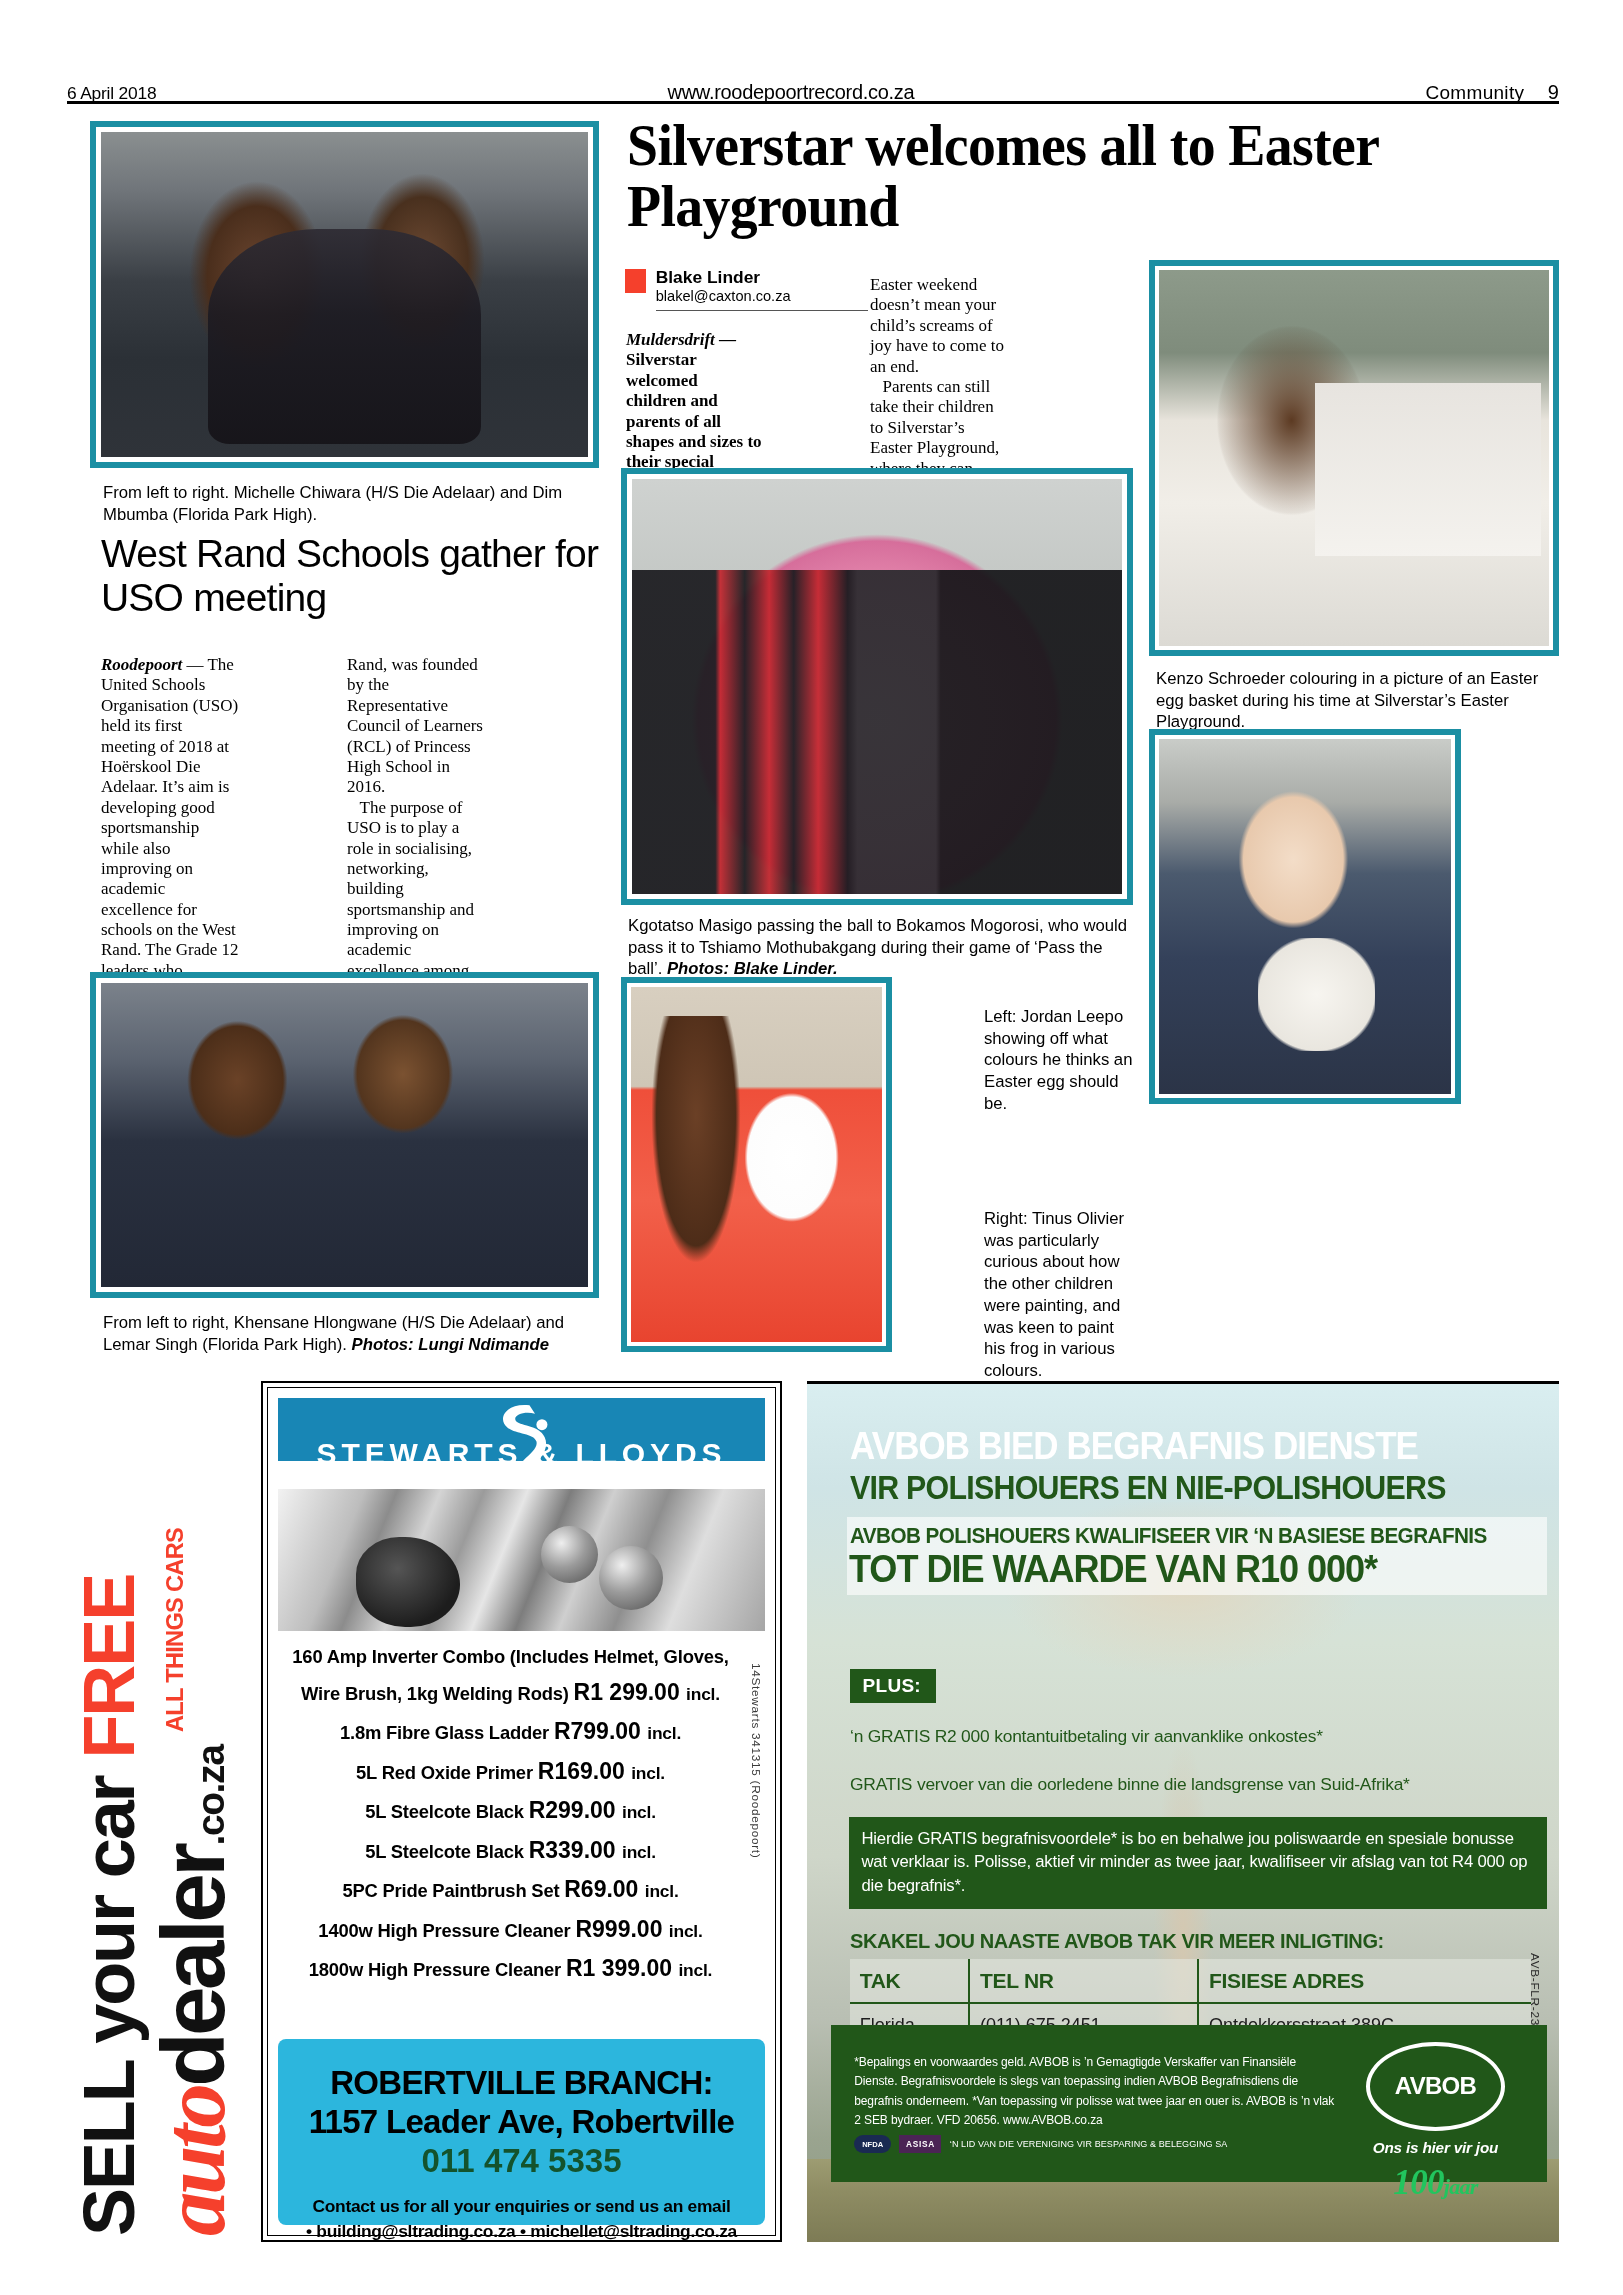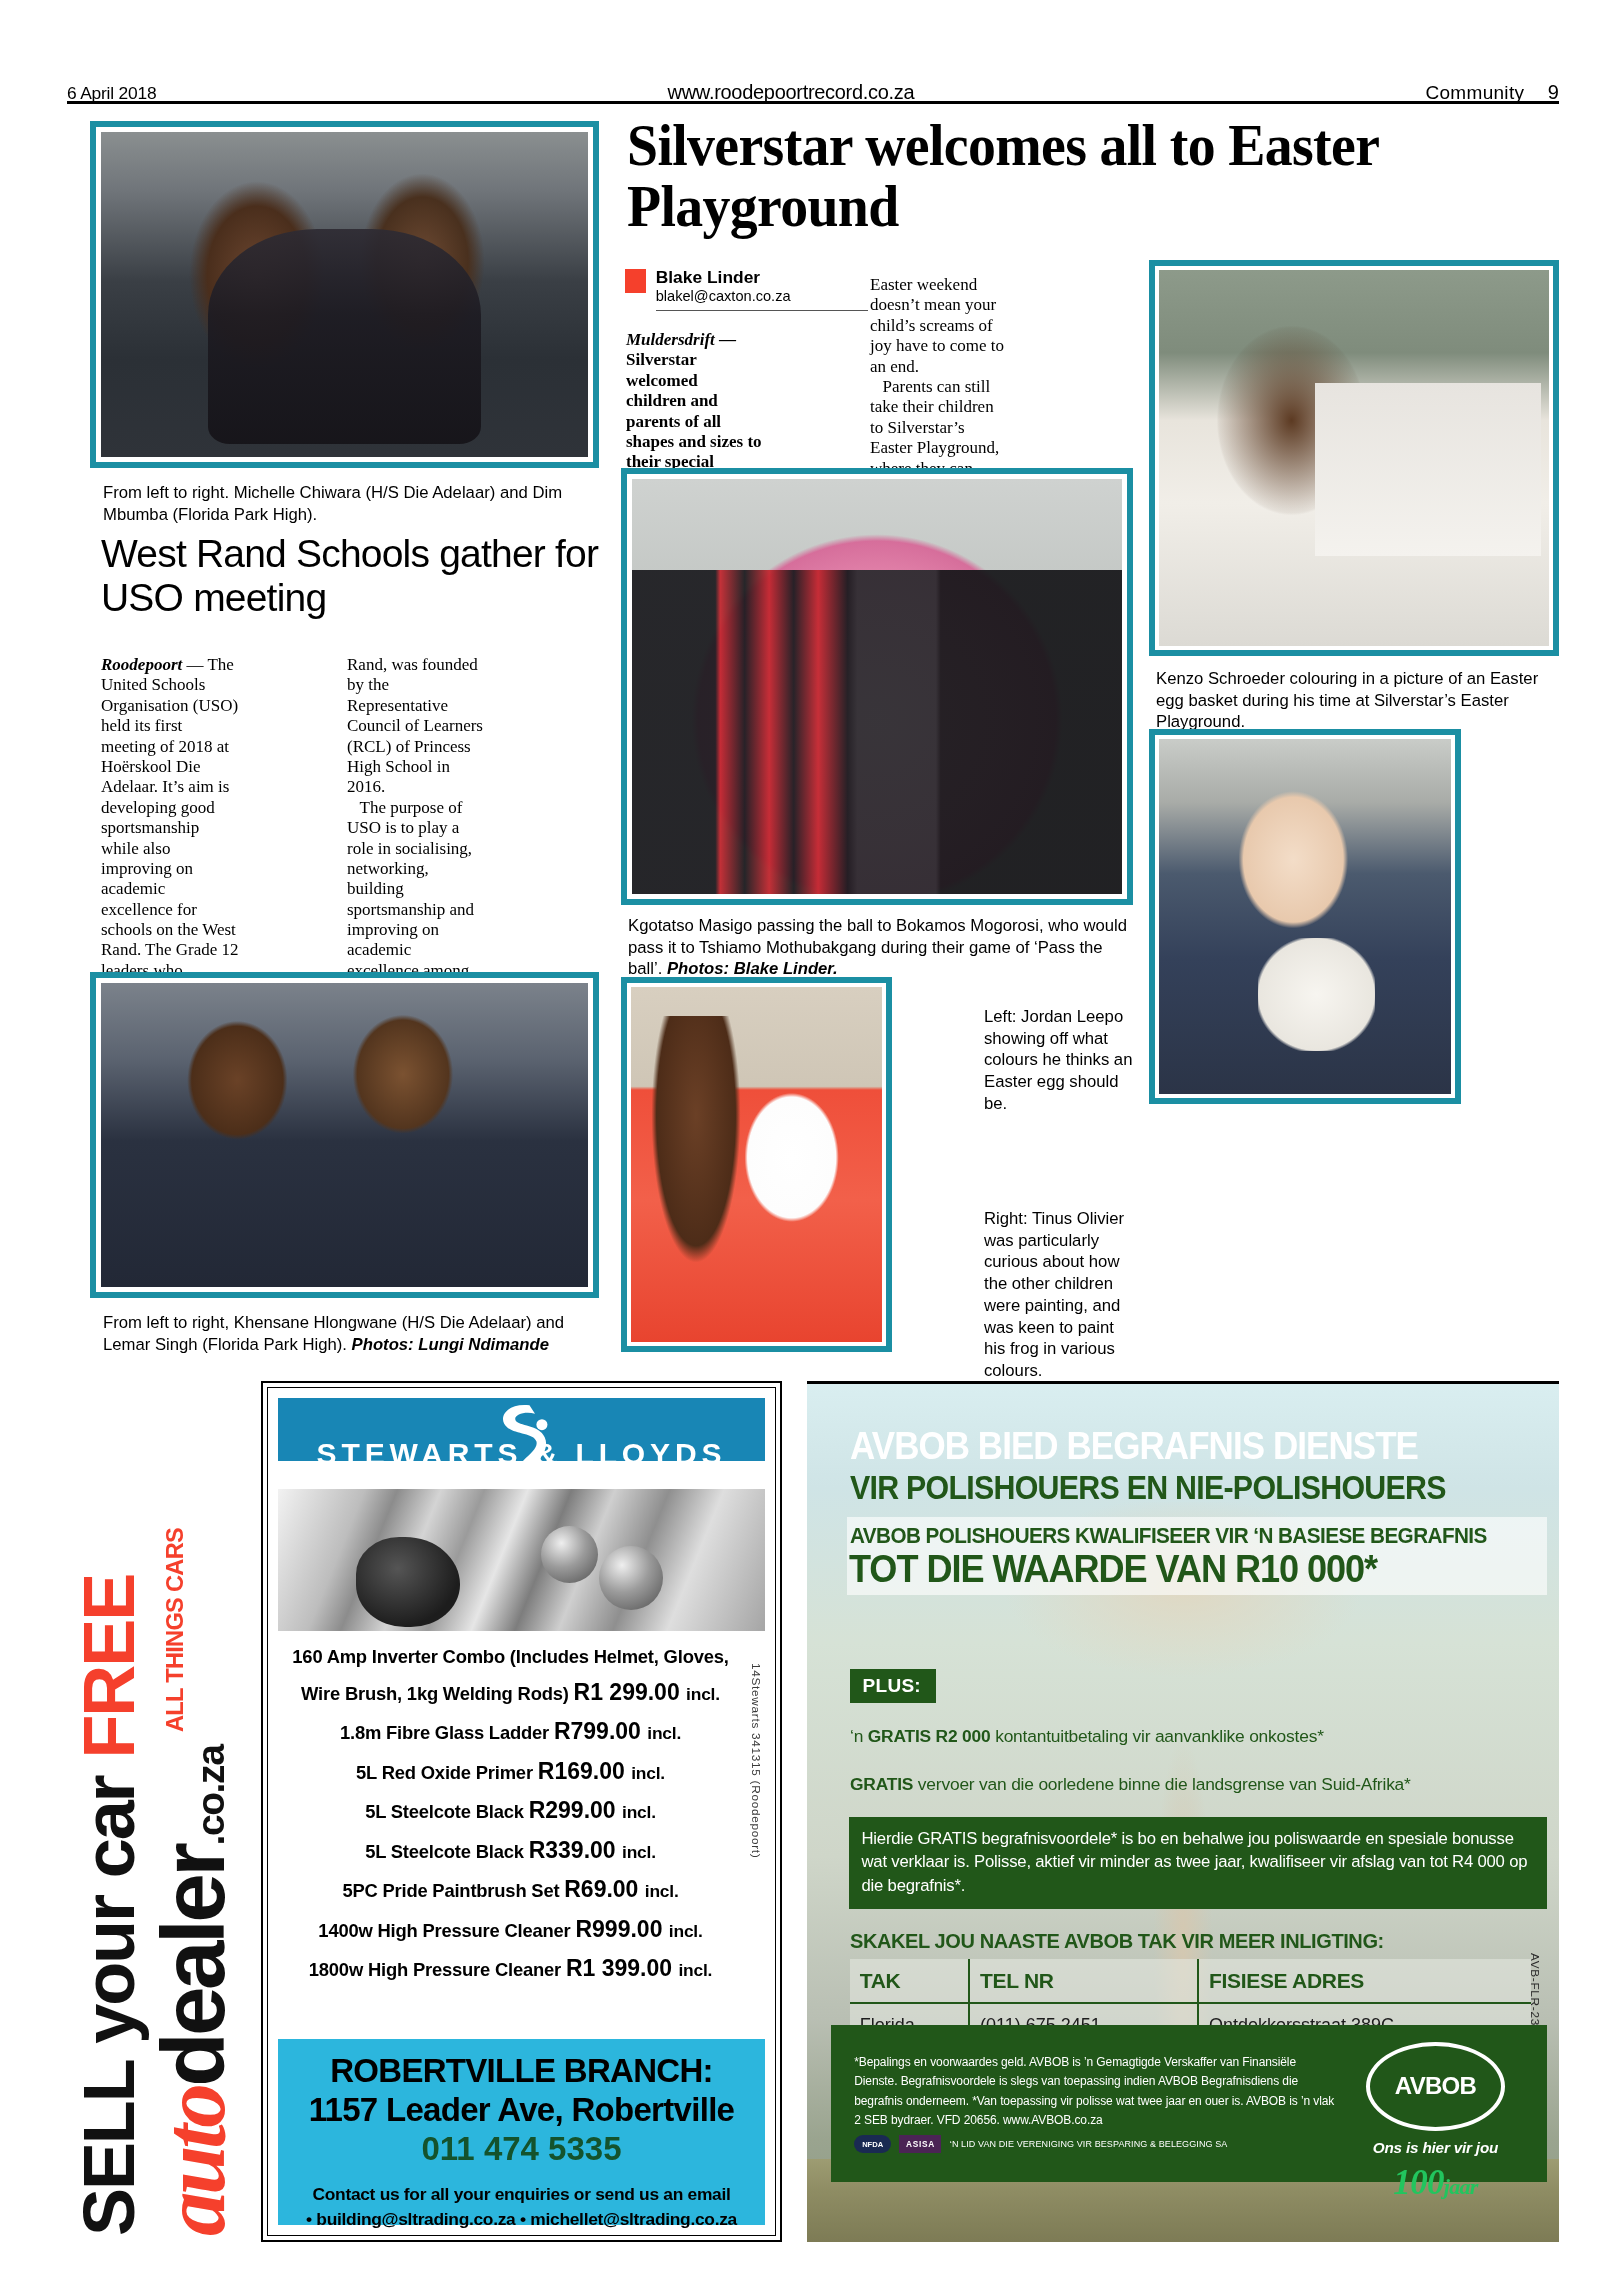--- a/index.html
+++ b/index.html
@@ -302,22 +302,23 @@
   }
   #sl-free .pv { font-style: italic; font-size: 21px; letter-spacing: -0.3px; }
 
   #sl-eoe {
     position: absolute; left: 0; right: 28px; top: 793px; text-align:center;
     font-family: "Liberation Sans", sans-serif; font-size: 16.7px; letter-spacing: -0.2px;
   }
 
   #sl-branch {
     position: absolute; left: 15.3px; right: 15.3px; bottom: 15.3px; height: 186px;
-    background: #2cb6dd; text-align: center; padding-top: 13px;
+    background: #2cb6dd; text-align: center; padding-top: 25px;
     font-family: "Liberation Sans", sans-serif;
+    border-radius: 8px;
   }
   #sl-branch .b1 { font-weight: bold; font-size: 33px; letter-spacing: -0.7px; color:#000; }
   #sl-branch .b2 { font-weight: bold; font-size: 33px; letter-spacing: -0.7px; color:#000; margin-top:1.4px; }
   #sl-branch .b3 { font-weight: bold; font-size: 33px; letter-spacing: 0px; color:#14532d; margin-top:1.4px; }
   #sl-branch .b4 { font-weight: bold; font-size: 17.4px; color:#000; margin-top: 15.3px; letter-spacing:-0.3px; }
   #sl-branch .b5 { font-weight: bold; font-size: 17.4px; color:#000; margin-top: 4.2px; letter-spacing:-0.3px; }
 
   .sl-vert-code {
     position: absolute; right: 16.7px; top: 280px;
     font-family: "Liberation Sans", sans-serif; font-size: 11.8px; color: #3a3a3a;
@@ -377,21 +378,21 @@
     position: absolute; left: 43px; top: 285px;
     background: #215719; color: #fff; padding: 5.6px 15.3px 6.2px 12.5px;
     font-family: "Liberation Sans", sans-serif; font-weight: bold;
     font-size: 19px; letter-spacing: 0.3px;
   }
   .avbob-line {
     position: absolute; left: 43px; right: 28px;
     font-family: "Liberation Sans", sans-serif; font-size: 17.4px; color: #215719;
     letter-spacing: -0.2px;
   }
-  .avbob-line b { font-weight: bold; }
+  .avbob-line b { font-weight: normal; }
   #avbob-l1 { top: 342px; }
   #avbob-l2 { top: 390px; }
 
   #avbob-dark {
     position: absolute; left: 42px; top: 433px; right: 12.5px;
     background: #215719; color: #fff; padding: 9.7px 11px 11px 12.5px;
     font-family: "Liberation Sans", sans-serif; font-size: 16.7px; line-height: 1.42;
     letter-spacing: -0.2px;
   }
 

